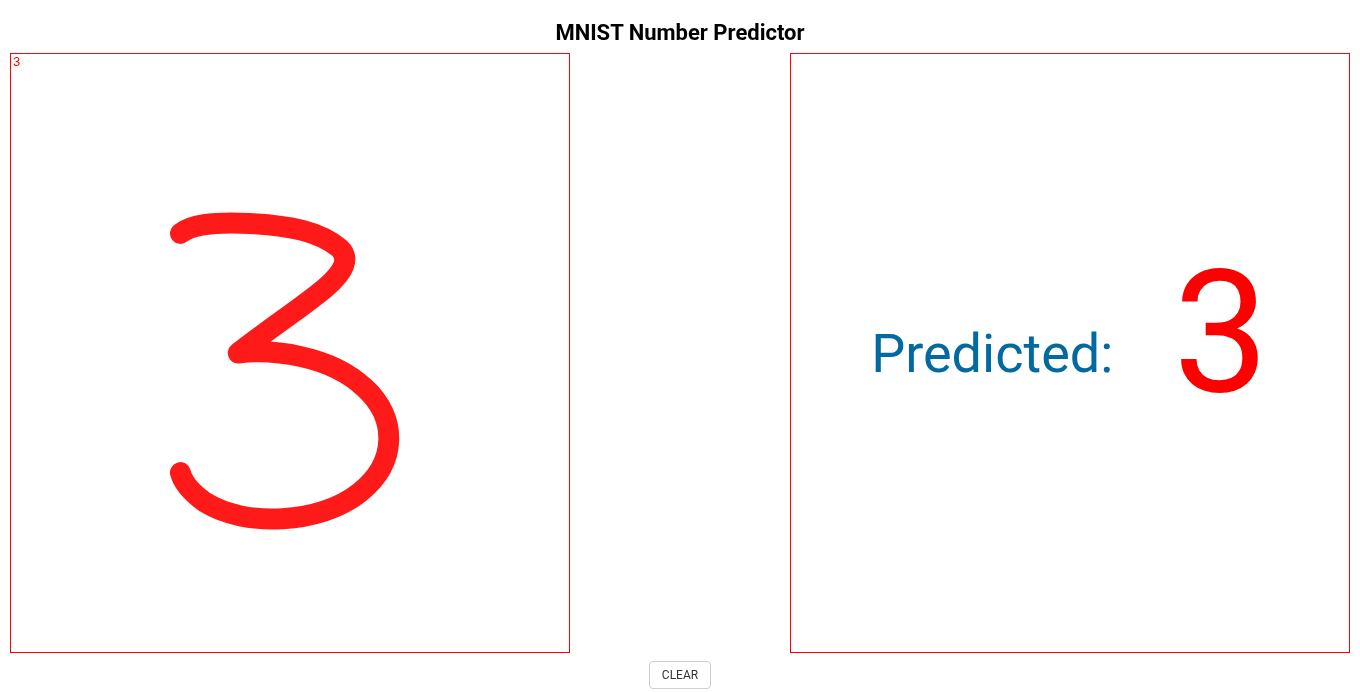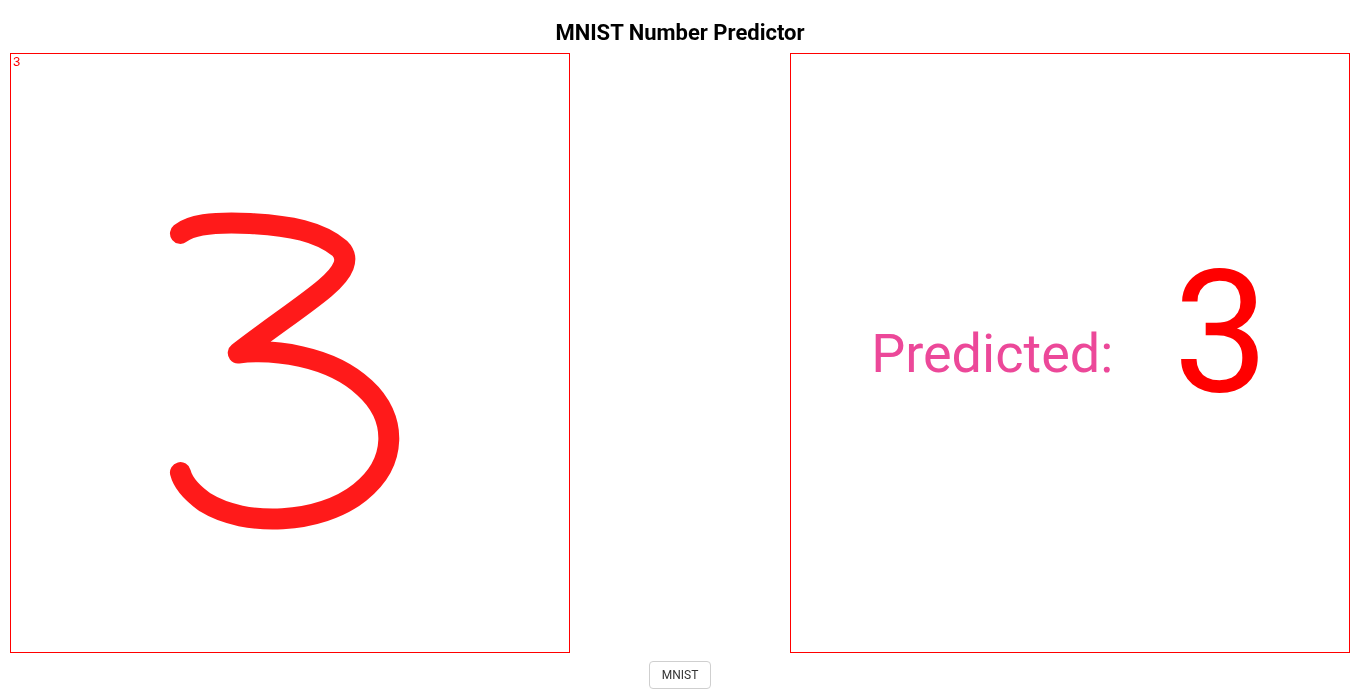--- a/index.html
+++ b/index.html
@@ -57,21 +57,21 @@
     }
     .predict-panel {
       display: flex;
       align-items: center;
       justify-content: center;
       gap: 60px;
       padding: 0 20px;
     }
     .predict-label {
       font-size: 54px;
-      color: #ec4899;
+      color: #0369a1;
       font-weight: 400;
     }
     .predict-value {
       font-size: 170px;
       color: #ff0000;
       font-weight: 400;
       line-height: 1;
       margin-top: -40px;
     }
     .controls {
@@ -107,14 +107,14 @@
   </div>
 
   <div class="panel predict-panel">
     <span class="predict-label">Predicted:</span>
     <span class="predict-value">3</span>
   </div>
 
 </div>
 
 <div class="controls">
-  <button class="clear-btn">MNIST</button>
+  <button class="clear-btn">CLEAR</button>
 </div>
 
 </body></html>

